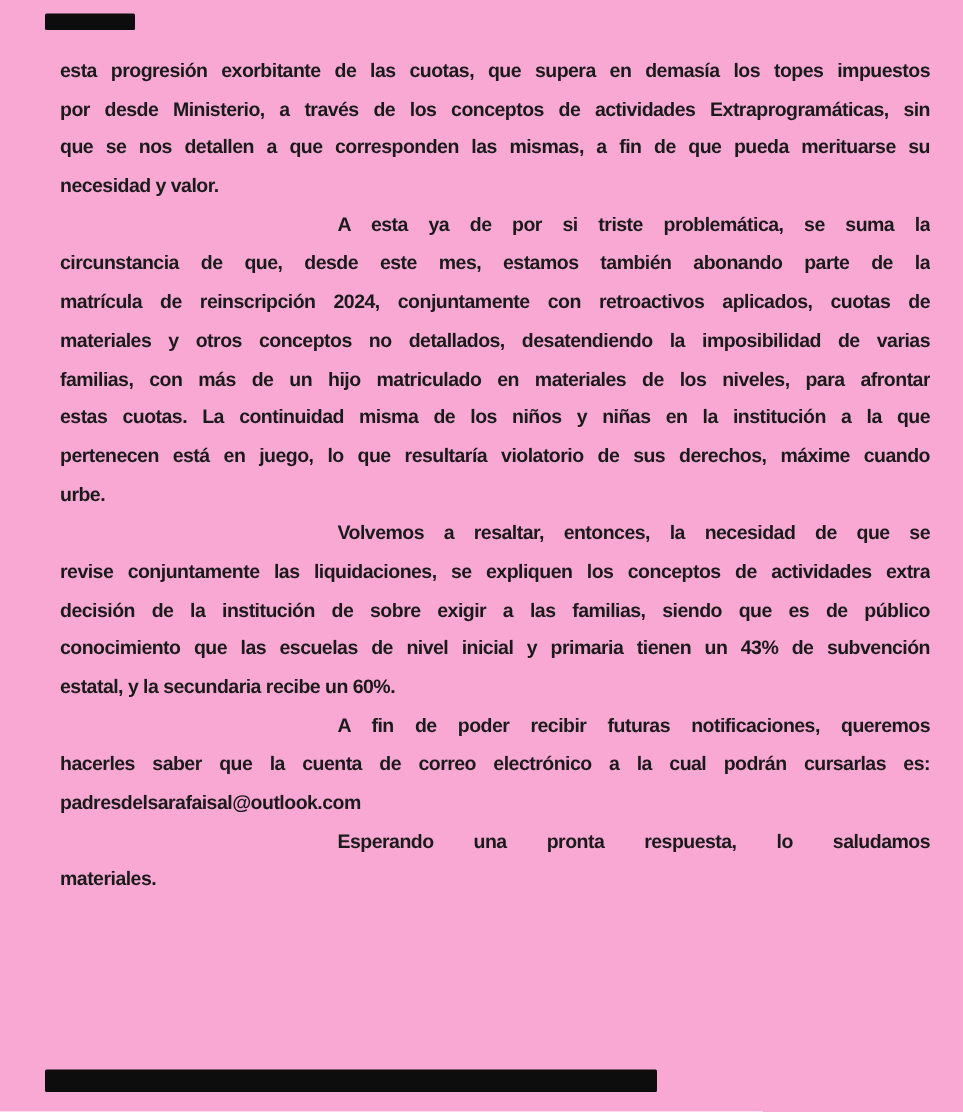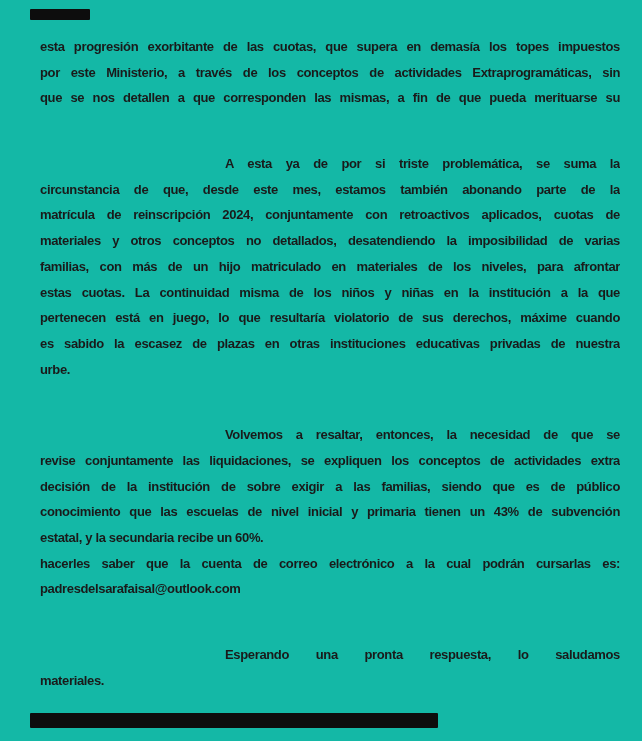--- a/index.html
+++ b/index.html
@@ -4,21 +4,21 @@
 <style>
   html, body {
     margin: 0;
     padding: 0;
     background: #ffffff;
   }
   .page {
     position: relative;
     width: 642px;
     height: 741px;
-    background: #14b8a6;
+    background: #f9a8d4;
     overflow: hidden;
     font-family: "Liberation Sans", "DejaVu Sans", sans-serif;
   }
   .textblock {
     position: absolute;
     left: 40px;
     top: 34px;
     width: 580px;
     color: #1a1a1a;
     font-size: 13px;
@@ -30,21 +30,20 @@
     line-height: 25.7px;
     overflow: hidden;
     text-align: justify;
     text-align-last: justify;
   }
   .line.last {
     text-align-last: left;
   }
   .line.indent {
     padding-left: 185px;
-    margin-top: 40px;
   }
   .redaction {
     position: absolute;
     border-radius: 1px;
   }
   .redaction-top {
     left: 30px;
     top: 9px;
     width: 60px;
     height: 11px;
@@ -58,36 +57,37 @@
 </style>
 </head>
 <body>
 
 <div class="page">
 
   <div class="redaction redaction-top" style="background: rgb(13, 13, 13);"></div>
 
   <div class="textblock">
     <div class="line j">esta progresión exorbitante de las cuotas, que supera en demasía los topes impuestos</div>
-    <div class="line j">por este Ministerio, a través de los conceptos de actividades Extraprogramáticas, sin</div>
+    <div class="line j">por desde Ministerio, a través de los conceptos de actividades Extraprogramáticas, sin</div>
     <div class="line j">que se nos detallen a que corresponden las mismas, a fin de que pueda merituarse su</div>
+    <div class="line last">necesidad y valor.</div>
     <div class="line indent j">A esta ya de por si triste problemática, se suma la</div>
     <div class="line j">circunstancia de que, desde este mes, estamos también abonando parte de la</div>
     <div class="line j">matrícula de reinscripción 2024, conjuntamente con retroactivos aplicados, cuotas de</div>
     <div class="line j">materiales y otros conceptos no detallados, desatendiendo la imposibilidad de varias</div>
     <div class="line j">familias, con más de un hijo matriculado en materiales de los niveles, para afrontar</div>
     <div class="line j">estas cuotas. La continuidad misma de los niños y niñas en la institución a la que</div>
     <div class="line j">pertenecen está en juego, lo que resultaría violatorio de sus derechos, máxime cuando</div>
-    <div class="line j">es sabido la escasez de plazas en otras instituciones educativas privadas de nuestra</div>
     <div class="line last">urbe.</div>
     <div class="line indent j">Volvemos a resaltar, entonces, la necesidad de que se</div>
     <div class="line j">revise conjuntamente las liquidaciones, se expliquen los conceptos de actividades extra</div>
     <div class="line j">decisión de la institución de sobre exigir a las familias, siendo que es de público</div>
     <div class="line j">conocimiento que las escuelas de nivel inicial y primaria tienen un 43% de subvención</div>
     <div class="line last">estatal, y la secundaria recibe un 60%.</div>
+    <div class="line indent j">A fin de poder recibir futuras notificaciones, queremos</div>
     <div class="line j">hacerles saber que la cuenta de correo electrónico a la cual podrán cursarlas es:</div>
     <div class="line last">padresdelsarafaisal@outlook.com</div>
     <div class="line indent j">Esperando una pronta respuesta, lo saludamos</div>
     <div class="line last">materiales.</div>
   </div>
 
   <div class="redaction redaction-bottom" style="background: rgb(13, 13, 13);"></div>
 
 </div>
 

